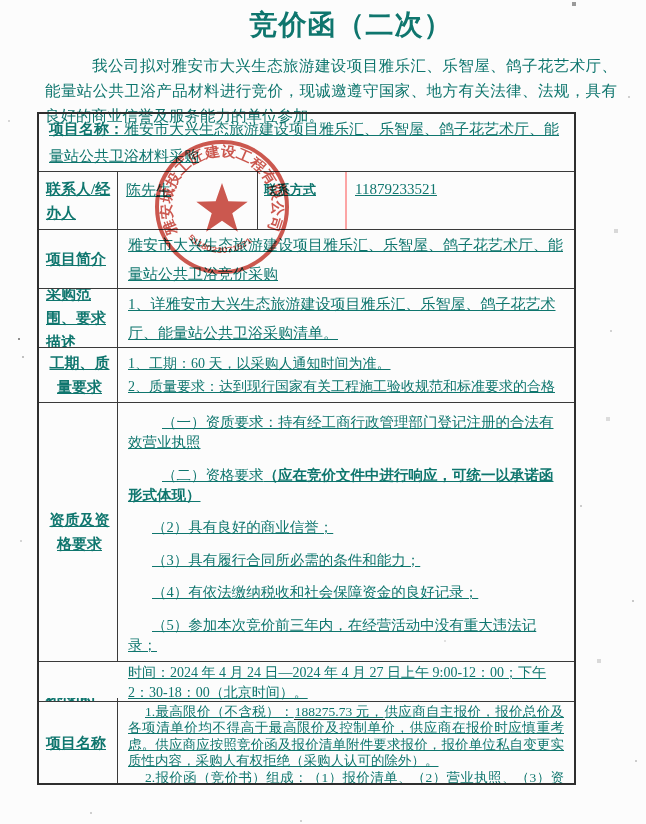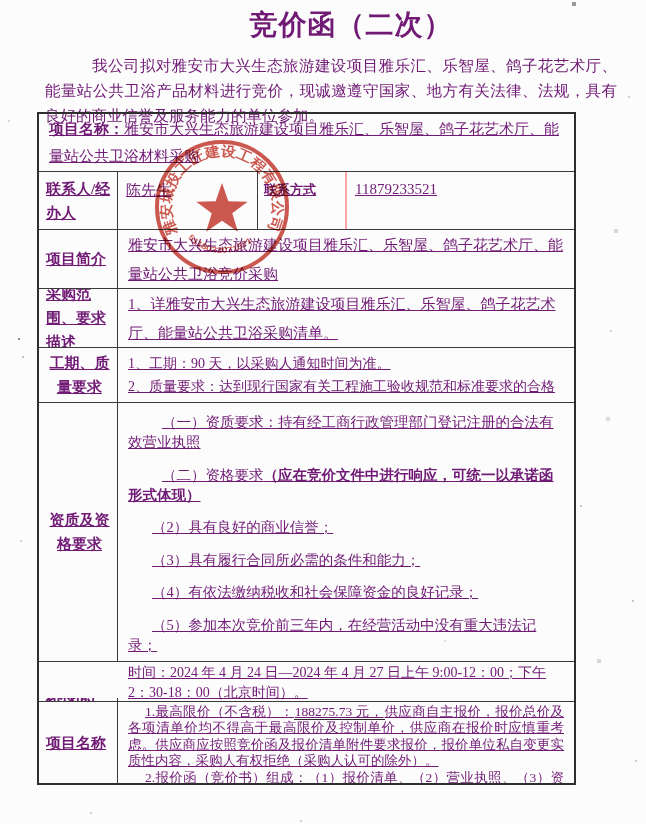--- a/index.html
+++ b/index.html
@@ -1,17 +1,17 @@
 <!DOCTYPE html>
 <html><head>
 <meta charset="utf-8">
 <style>
   html,body{margin:0;padding:0;background:#ffffff;}
   .page{position:relative;width:646px;height:824px;background:#fcfcfc;
-        font-family:"Liberation Serif",serif;color:#701a75;overflow:hidden;}
+        font-family:"Liberation Serif",serif;color:#0f766e;overflow:hidden;}
   .title{position:absolute;top:6px;left:0;width:100%;margin:0;text-align:center;
          font-size:28px;font-weight:700;letter-spacing:1px;transform:translateX(28px);}
   .intro{position:absolute;left:37px;top:45px;width:572px;margin:8px;
          font-size:15.5px;line-height:25px;text-indent:47px;text-align:justify;}
   .btable{position:absolute;left:37px;top:112px;width:535px;border:2px solid #2e2e2e;}
   .row{display:flex;border-bottom:1px solid #3a3a3a;box-sizing:border-box;overflow:hidden;}
   .row:last-child{border-bottom:none;}
   .cell{box-sizing:border-box;overflow:hidden;text-decoration:underline;}
   .label{flex:0 0 79px;border-right:1px solid #3a3a3a;font-weight:700;font-size:15px;
          line-height:24px;display:flex;align-items:center;padding:2px 4px 2px 7px;}
@@ -86,21 +86,21 @@
     </div>
 
     <div class="row r5">
       <div class="cell label">采购范围、要求描述</div>
       <div class="cell content tall">1、详雅安市大兴生态旅游建设项目雅乐汇、乐智屋、鸽子花艺术厅、能量站公共卫浴采购清单。</div>
     </div>
 
     <div class="row r6">
       <div class="cell label center">工期、质量要求</div>
       <div class="cell content">
-        <div>1、工期：90 天，以采购人通知时间为准。</div>
+        <div>1、工期：60 天，以采购人通知时间为准。</div>
         <div>2、质量要求：达到现行国家有关工程施工验收规范和标准要求的合格标准。</div>
       </div>
     </div>
 
     <div class="row r7">
       <div class="cell label center">资质及资格要求</div>
       <div class="cell content">
         <div class="qitem lvl1"><span>（一）资质要求：持有经工商行政管理部门登记注册的合法有效营业执照</span><b></b></div>
         <div class="qitem lvl1"><span>（二）资格要求</span><b>（应在竞价文件中进行响应，可统一以承诺函形式体现）</b></div>
         <div class="qitem lvl2"><span>（2）具有良好的商业信誉；</span></div>

